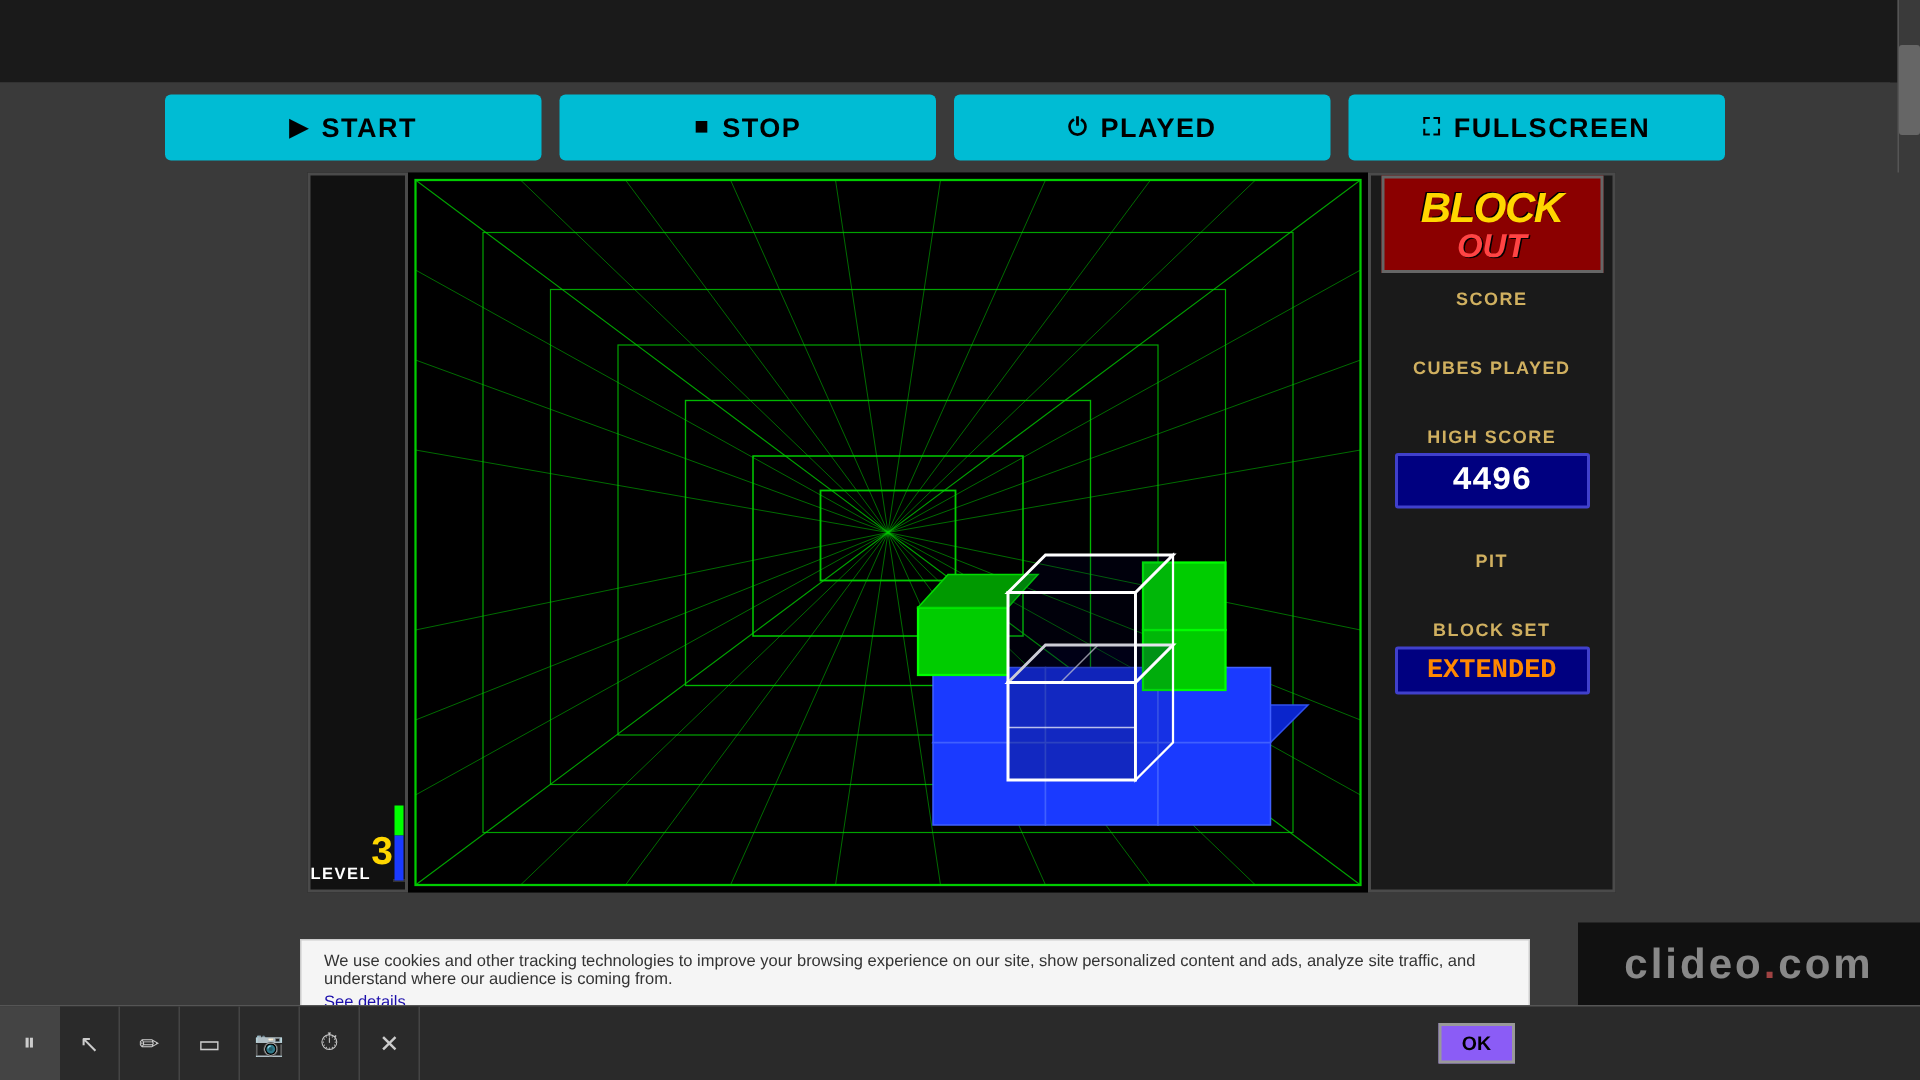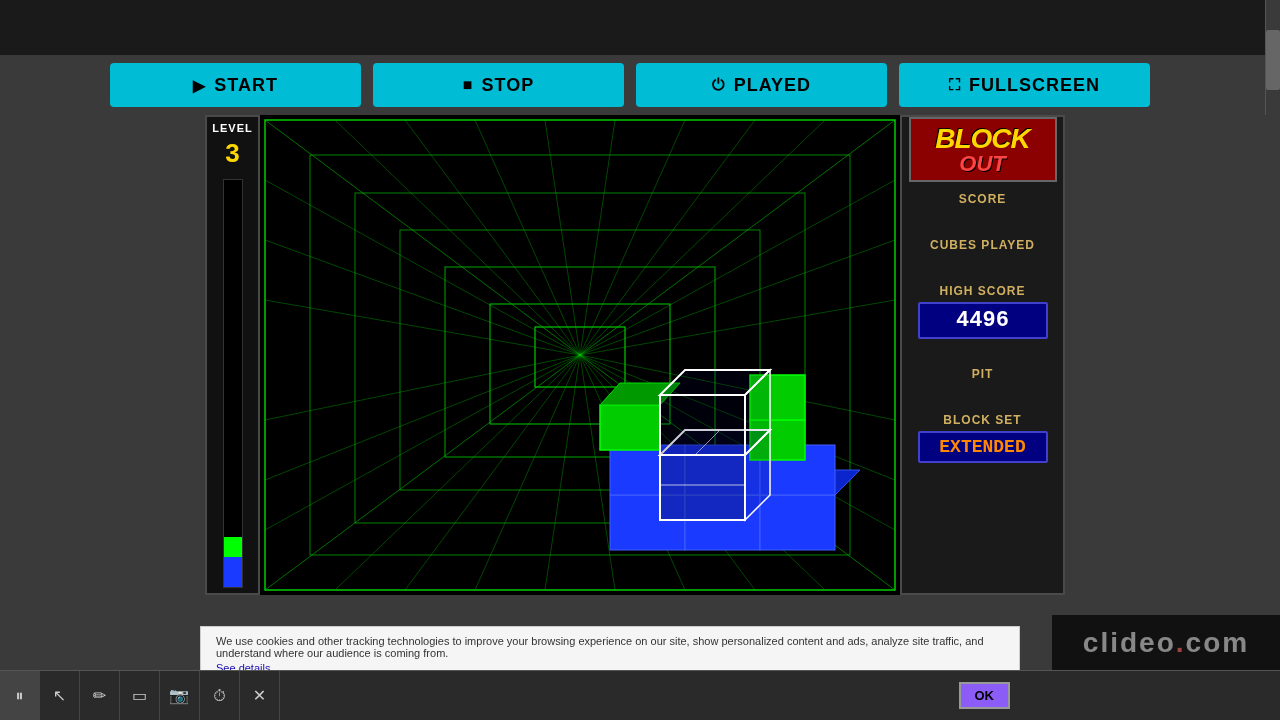--- a/index.html
+++ b/index.html
@@ -77,26 +77,26 @@
     
     .game-container {
       display: flex;
       flex-direction: row;
       width: 1075px;
       height: 480px;
     }
 
     
     .level-sidebar {
-      width: 55px;
+      width: 67px;
       height: 480px;
       background: #111;
       display: flex;
-      flex-direction: column;
-      align-items: center;
+      flex-direction: row;
+      align-items: flex-end;
       padding-top: 5px;
       border: 2px solid #4a4a4a;
     }
 
     .level-label {
       color: #fff;
       font-size: 11px;
       font-weight: bold;
       letter-spacing: 1px;
       margin-bottom: 4px;

